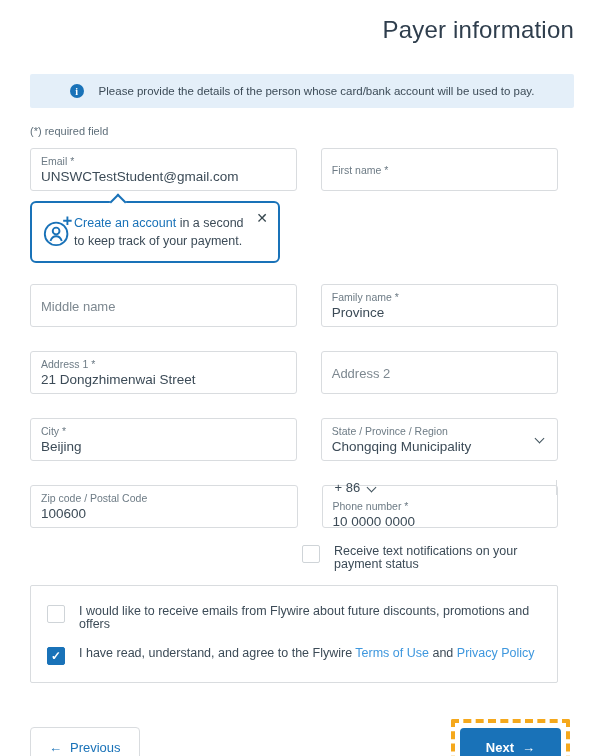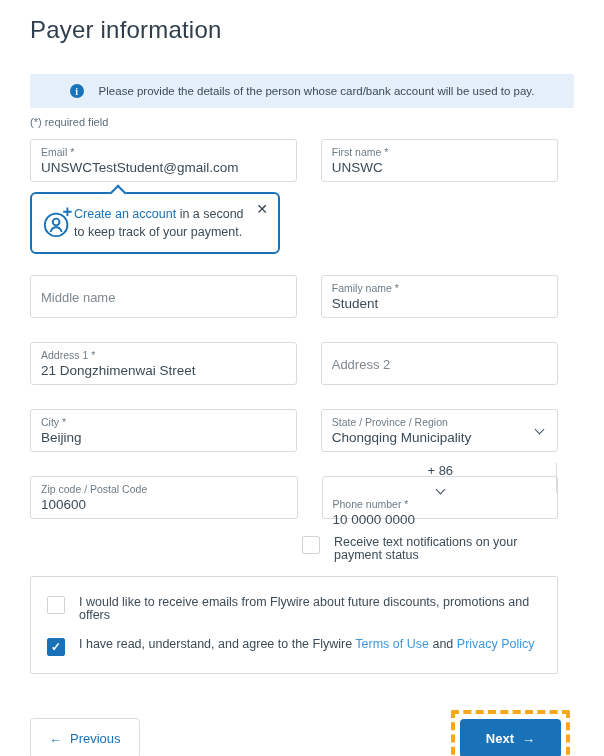--- a/index.html
+++ b/index.html
@@ -1,29 +1,29 @@
 <!DOCTYPE html>
 <html><head>
 <meta charset="utf-8">
 <style>
   * { margin:0; padding:0; box-sizing:border-box; }
   html,body { width:604px; background:#ffffff; font-family:"Liberation Sans", sans-serif; }
   body { height:756px; overflow:hidden; color:#3c4b57; }
   .page { width:604px; padding:16px 30px 0 30px; }
 
-  h1.title { font-size:24px; font-weight:500; color:#2f3e4d; text-align:left; letter-spacing:0.2px; }
+  h1.title { font-size:24px; font-weight:500; color:#2f3e4d; text-align:right; letter-spacing:0.2px; }
 
   .banner { margin-top:30px; width:544px; background:#e4eff9; border-radius:2px;
             padding:10px 12px; display:flex; align-items:center; justify-content:center; gap:7px; }
   .banner-text { font-size:11.5px; color:#3c4b57;padding-left:8px; }
   .info-icon { width:14px; height:14px; min-width:14px; border-radius:50%; background:#1972b8; color:#fff;
                font-size:10px; font-weight:700; display:flex; align-items:center; justify-content:center;
                font-family:"Liberation Serif", serif; }
 
-  .required-note { margin-top:8px; font-size:11px; color:#5f6f7a; }
+  .required-note { margin-top:17px; font-size:11px; color:#5f6f7a; }
 
   .form-row { margin-top:11px; width:528px; display:flex; gap:24px; }
   .form-row + .form-row { margin-top:24px; }
   .col-l { width:288px; }
   .col-r { width:256px; }
 
   .field { position:relative; height:43px; border:1px solid #d9dcdf; border-radius:3px;
            background:#fff; padding:5px 10px 4px 10px; display:flex; flex-direction:column; justify-content:center; }
   .flabel { font-size:10.5px; color:#6d7b85; line-height:13px; }
   .fvalue { font-size:13.5px; color:#3c4b57; line-height:17px; }
@@ -39,21 +39,21 @@
   .popup-arrow { position:absolute; top:-7px; left:80px; width:12px; height:12px; background:#fff;
                  border-top:2px solid #1972b8; border-left:2px solid #1972b8; transform:rotate(45deg); }
   .popup-text { font-size:12.5px; line-height:18px; color:#3c4b57; }
   .popup-link { color:#1972b8; cursor:pointer; }
   .popup-close { position:absolute; top:8px; right:10px; font-size:14px; color:#37474f; cursor:pointer; line-height:14px; }
   .acct-icon { flex:0 0 32px; height:34px; }
 
   
   .phone-group { display:flex; padding:0; align-items:stretch; }
   .phone-code { display:flex; align-items:center; gap:8px; padding:0 10px 0 12px; font-size:13px; color:#3c4b57;
-                border-right:1px solid #d9dcdf; cursor:pointer;flex-direction:column; }
+                border-right:1px solid #d9dcdf; cursor:pointer; }
   .phone-num { padding:5px 10px 4px 10px; display:flex; flex-direction:column; justify-content:center; flex:1; }
 
   
   .checkbox { width:18px; height:18px; min-width:18px; border:1px solid #cfd4d8; border-radius:2px; background:#fff;
               display:flex; align-items:center; justify-content:center; cursor:pointer; }
   .checkbox.checked { background:#1972b8; border-color:#1972b8; }
   .checkbox.checked::after { content:"\2713"; color:#fff; font-size:12px; font-weight:700; }
   .cb-row { display:flex; gap:14px; align-items:flex-start; }
   .cb-label { font-size:12.5px; line-height:13px; color:#3c4b57; }
   .sms-row { margin-top:17px; width:528px; display:flex; }
@@ -85,21 +85,20 @@
 
   <div class="required-note">(*) required field</div>
 
   <div class="form-row">
     <div class="field col-l">
       <div class="flabel">Email *</div>
       <div class="fvalue">UNSWCTestStudent@gmail.com</div>
     </div>
     <div class="field col-r">
       <div class="flabel">First name *</div>
-      <div class="fvalue">UNSWC</div>
     </div>
   </div>
 
   <div class="popup-row">
     <div class="popup">
       <div class="popup-arrow"></div>
       <svg class="acct-icon" viewBox="0 0 34 36" width="32" height="34">
         <circle cx="15" cy="20" r="12" fill="none" stroke="#1972b8" stroke-width="2"></circle>
         <circle cx="15" cy="17" r="3.6" fill="none" stroke="#1972b8" stroke-width="2"></circle>
         <path d="M9 27.5c1.2-3.4 3.4-5 6-5s4.8 1.6 6 5" fill="none" stroke="#1972b8" stroke-width="2"></path>
@@ -109,21 +108,21 @@
       <span class="popup-close">✕</span>
     </div>
   </div>
 
   <div class="form-row" style="margin-top:21px">
     <div class="field col-l">
       <div class="fplaceholder">Middle name</div>
     </div>
     <div class="field col-r">
       <div class="flabel">Family name *</div>
-      <div class="fvalue">Student</div>
+      <div class="fvalue">Province</div>
     </div>
   </div>
 
   <div class="form-row">
     <div class="field col-l">
       <div class="flabel">Address 1 *</div>
       <div class="fvalue">21 Dongzhimenwai Street</div>
     </div>
     <div class="field col-r">
       <div class="fplaceholder">Address 2</div>

